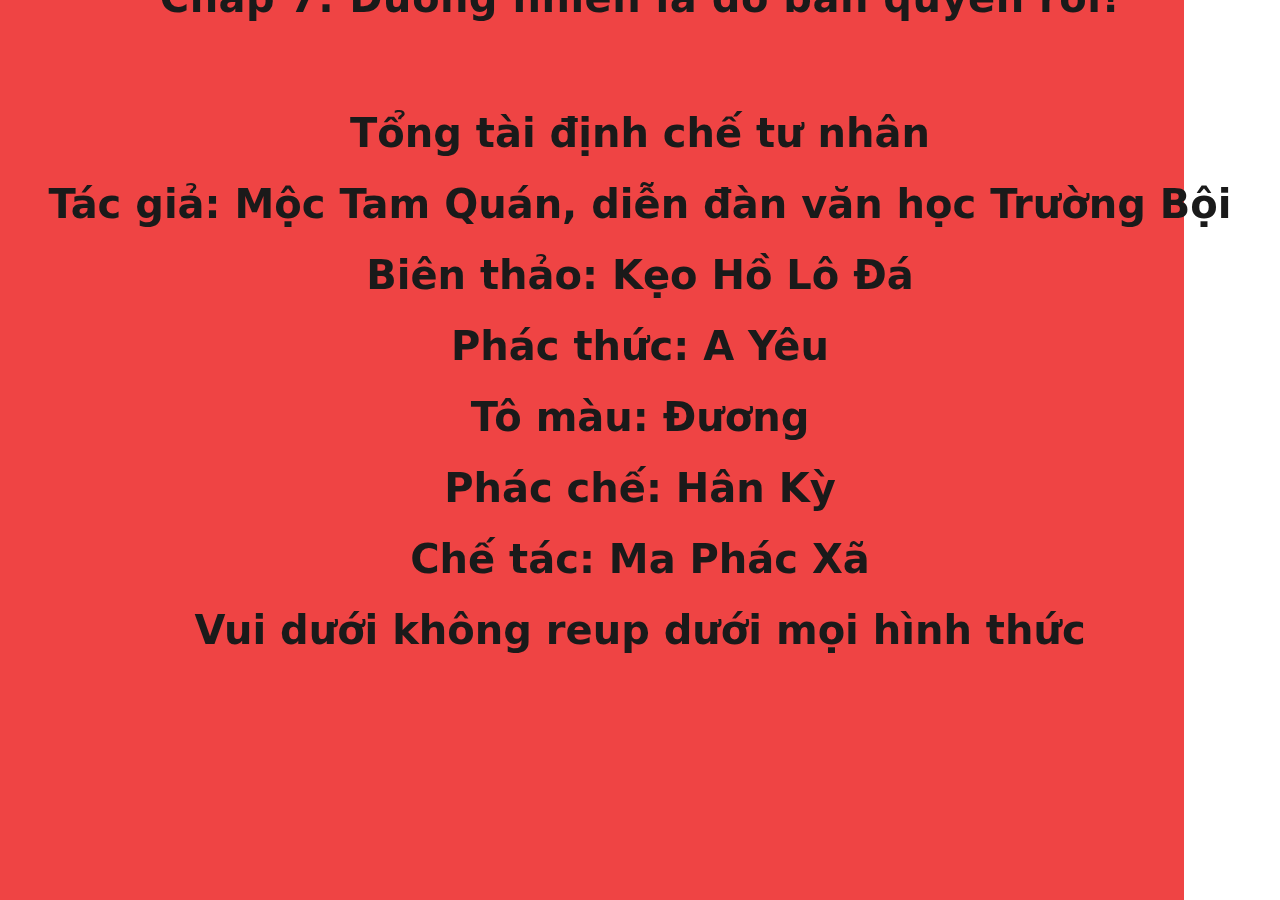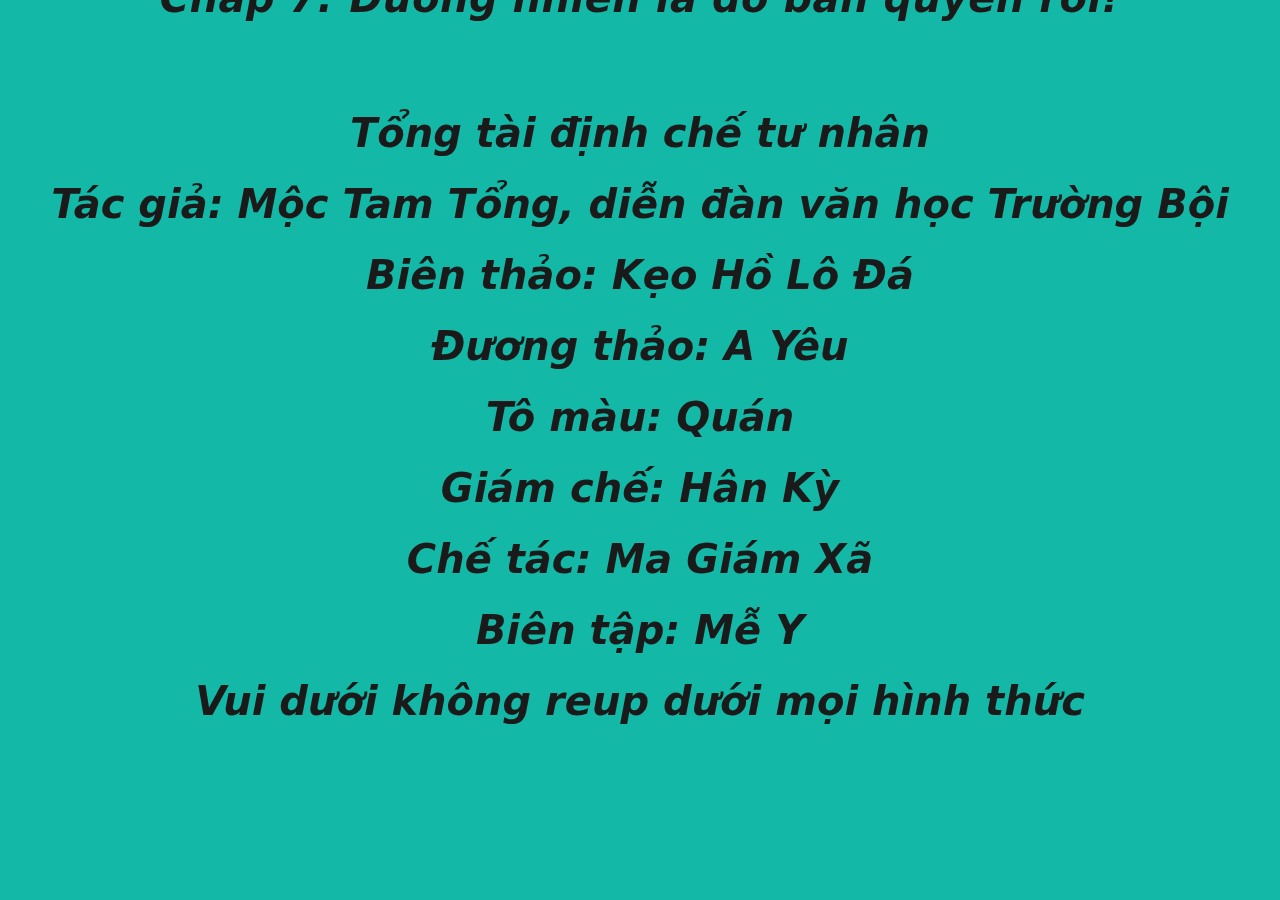--- a/index.html
+++ b/index.html
@@ -8,25 +8,24 @@
     background: #ffffff;
   }
   body {
     width: 1280px;
     height: 900px;
     overflow: hidden;
     font-family: "DejaVu Sans", sans-serif;
   }
   .page {
     position: relative;
-    width: 1280px;
+    width: 1184px;
     height: 900px;
-    background: #14b8a6;
+    background: #ef4444;
     box-sizing: border-box;
-    font-style: italic;
   }
   .credits {
     position: absolute;
     left: 0;
     top: 0;
     width: 1280px;
     text-align: center;
   }
   .chapter-line {
     position: absolute;
@@ -64,24 +63,23 @@
 </head>
 <body>
 
 <div class="page">
 
   <div class="chapter-line">Chap 7: Đương nhiên là do bản quyền rồi!</div>
 
   <div class="credits">
     <div id="credit-list">
         <div class="credit-line first">Tổng tài định chế tư nhân</div>
-        <div class="credit-line">Tác giả: Mộc Tam Tổng, diễn đàn văn học Trường Bội</div>
+        <div class="credit-line">Tác giả: Mộc Tam Quán, diễn đàn văn học Trường Bội</div>
         <div class="credit-line">Biên thảo: Kẹo Hồ Lô Đá</div>
-        <div class="credit-line">Đương thảo: A Yêu</div>
-        <div class="credit-line">Tô màu: Quán</div>
-        <div class="credit-line">Giám chế: Hân Kỳ</div>
-        <div class="credit-line">Chế tác: Ma Giám Xã</div>
-        <div class="credit-line">Biên tập: Mễ Y</div>
+        <div class="credit-line">Phác thức: A Yêu</div>
+        <div class="credit-line">Tô màu: Đương</div>
+        <div class="credit-line">Phác chế: Hân Kỳ</div>
+        <div class="credit-line">Chế tác: Ma Phác Xã</div>
         <div class="credit-line">Vui dưới không reup dưới mọi hình thức</div>
       </div>
   </div>
 
 </div>
 
 </body></html>

